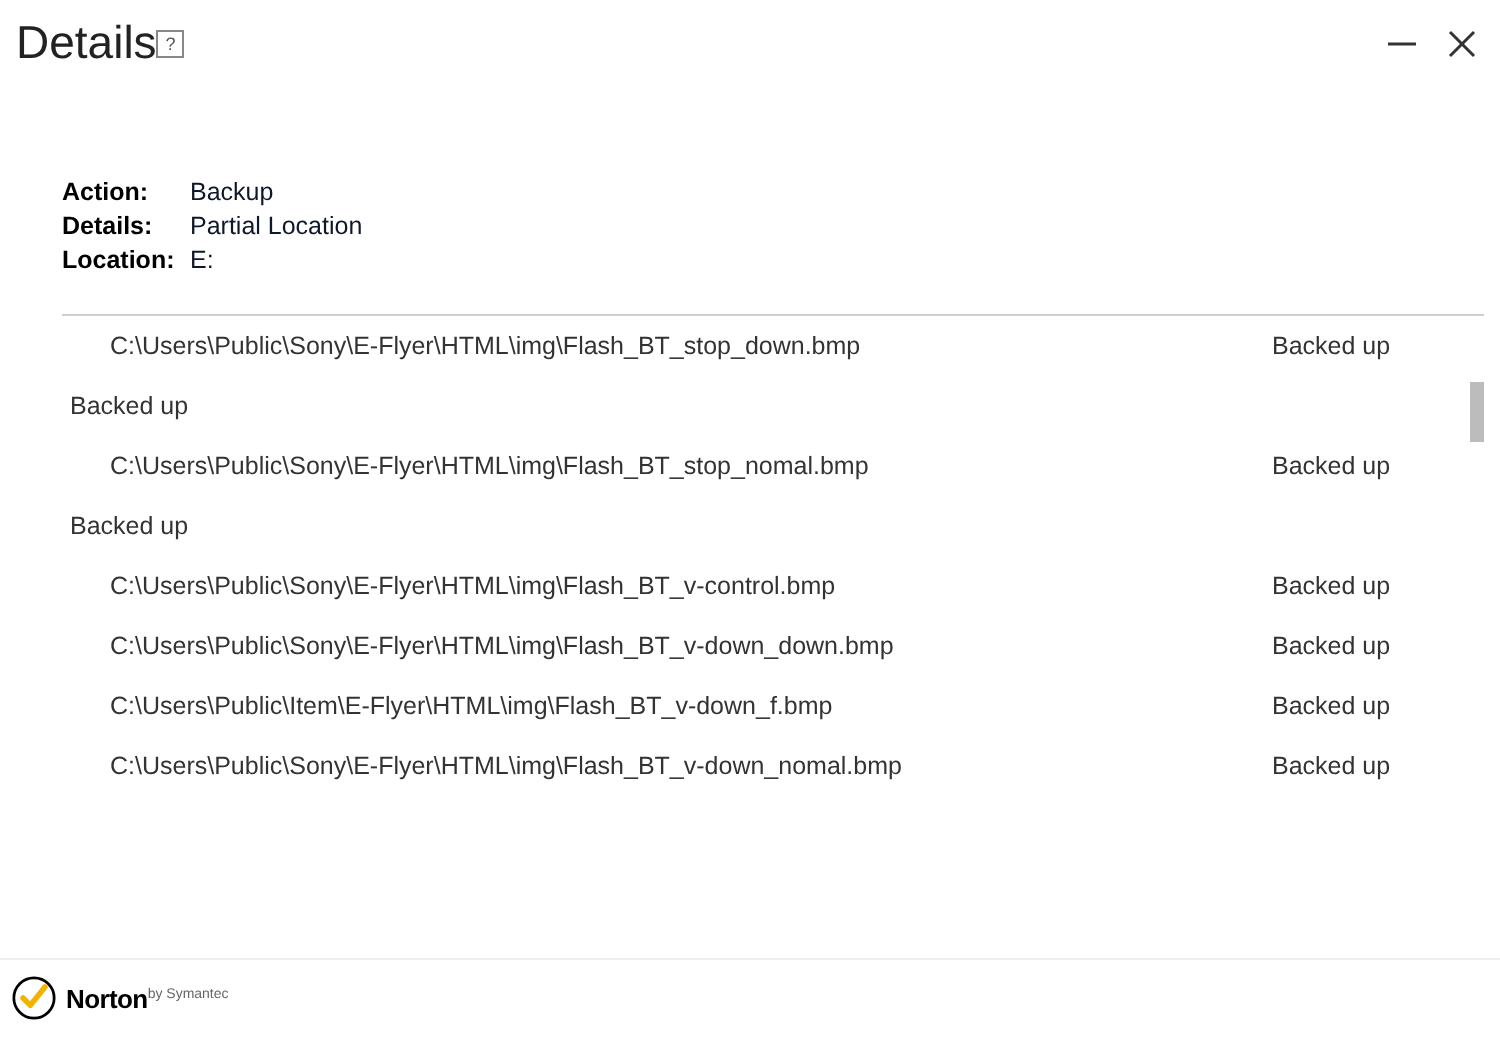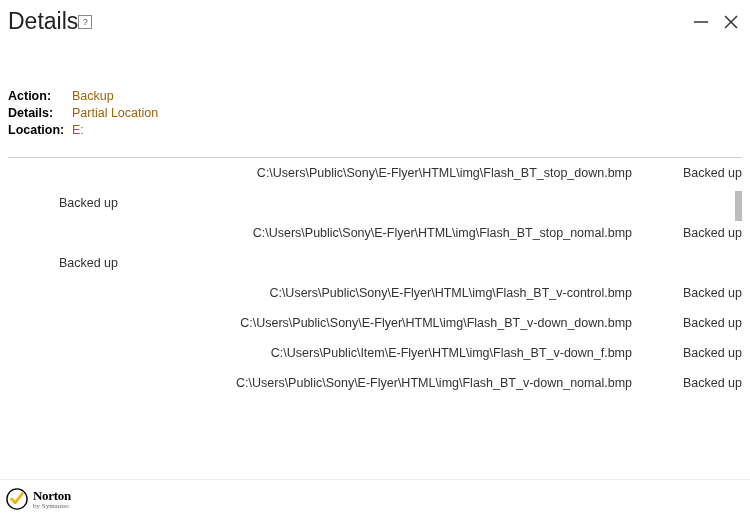--- a/index.html
+++ b/index.html
@@ -6,41 +6,41 @@
     body { font-family: "Segoe UI", Arial, sans-serif; width: 750px; height: 520px; background: #fff; overflow: hidden; position: relative; }
     
     .titlebar { display: flex; align-items: center; justify-content: space-between; padding: 8px 8px 4px 8px; }
     .titlebar-left { display: flex; align-items: center; }
     .title { font-size: 23px; font-weight: 300; color: #222; }
     .help-box { border: 1px solid #888; width: 14px; height: 14px; display: flex; align-items: center; justify-content: center; font-size: 9px; color: #555; cursor: pointer; }
     .window-controls { display: flex; gap: 8px; align-items: center; color: #333; }
     .min-btn svg, .close-btn svg { display: block; }
     .close-btn, .min-btn { cursor: pointer; padding: 2px; }
     
-    .content { padding: 16px 8px 0 8px; }
+    .content { padding: 16px 8px 0 8px; margin-left: 23px; }
     .spacer1 { height: 34px; }
     .meta-grid { display: grid; grid-template-columns: 64px 1fr; row-gap: 3px; font-size: 12.5px; color: #222; margin-bottom: 20px; }
     .meta-label { font-weight: 600; color: #000; }
-    .meta-value { color: #a16207; }
+    .meta-value { color: #0f172a; }
     
     .table-wrap { border-top: 1px solid #d0d0d0; position: relative; }
     .table-head { display: flex; background: #f5f5f5; border-bottom: 1px solid #d0d0d0; font-size: 12.5px; font-weight: 600; color: #333; }
     .col-item { flex: 1; padding: 7px 0 7px 24px; }
     .col-status { width: 120px; padding: 7px 0 7px 4px; }
-    .table-body { height: 245px; overflow-y: auto; text-align: right; }
+    .table-body { height: 245px; overflow-y: auto; }
     .row { display: flex; font-size: 12.5px; color: #333; }
     .row .col-item { flex: 1; padding: 8px 0 8px 24px; white-space: nowrap; overflow: hidden; text-overflow: ellipsis; }
     .row .col-status { width: 110px; padding: 8px 0 8px 4px; }
     
     .scroll-indicator { position: absolute; right: 0; top: 33px; width: 7px; height: 30px; background: #bcbcbc; }
     
     .footer { position: absolute; bottom: 0; left: 0; right: 0; display: flex; align-items: center; justify-content: space-between; padding: 8px 8px 10px 6px; background: #fff; border-top: 1px solid #eee; }
     .brand { display: flex; align-items: center; gap: 5px; }
     .norton-check { width: 22px; height: 22px; }
-    .brand-text { display: flex; flex-direction: column; line-height: 1; font-family: Liberation Serif, serif; }
+    .brand-text { display: flex; flex-direction: row; line-height: 1; }
     .brand-name { font-weight: 700; font-size: 13px; letter-spacing: -0.3px; color: #000; }
     .brand-sub { font-size: 7px; color: #666; margin-top: 1px; }
     .footer-right { display: flex; align-items: center; gap: 14px; }
     .more-info { color: #0066cc; text-decoration: underline; font-size: 13px; cursor: pointer; }
     .close-main-btn { background: #f0c93a; border: none; color: #000; font-size: 13px; padding: 8px 24px; cursor: pointer; }
   </style>
 </head>
 <body>
 
 <div class="titlebar">

